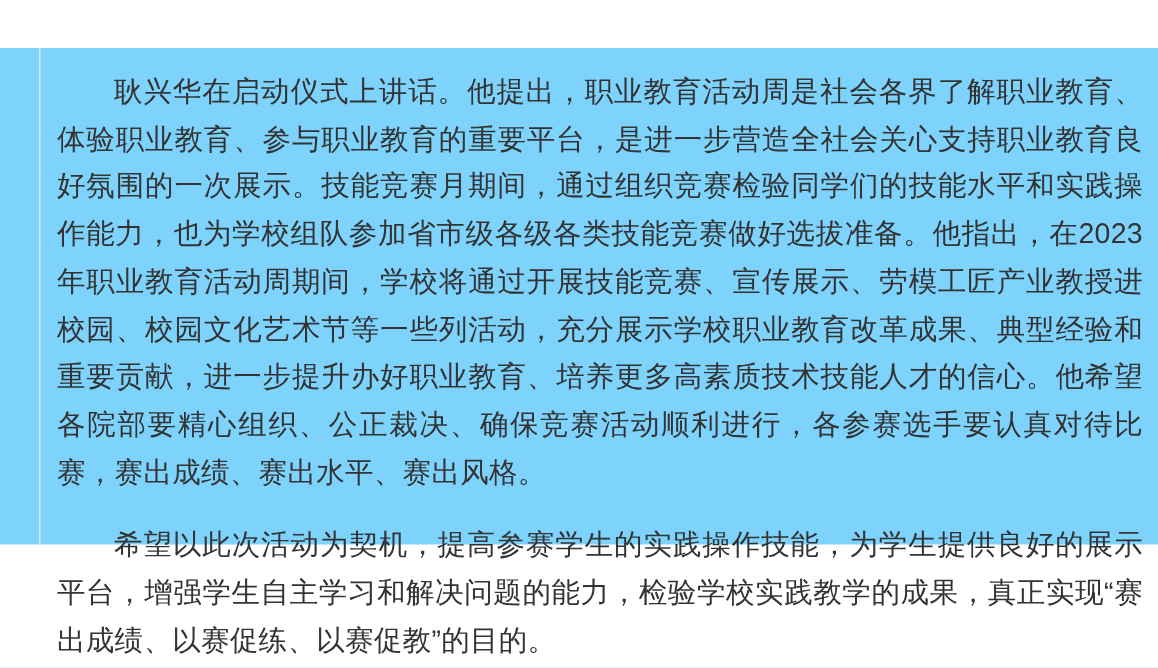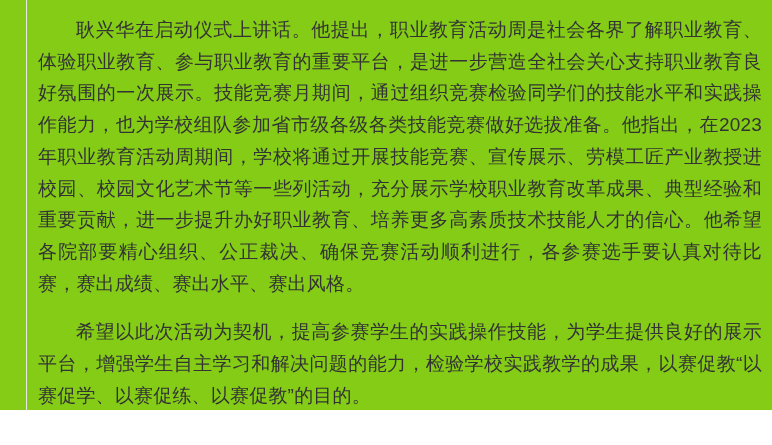--- a/index.html
+++ b/index.html
@@ -9,22 +9,23 @@
   }
   body {
     width: 772px;
     height: 445px;
     overflow: hidden;
     font-family: "Liberation Sans", "DejaVu Sans", sans-serif;
   }
   .page {
     position: relative;
     width: 772px;
-    height: 410px;
-    background: #84cc16;
+    height: 331px;
+    background: #7dd3fc;
+    margin-top: 32px;
   }
   .left-rule {
     position: absolute;
     left: 26px;
     top: 0;
     bottom: 0;
     width: 0;
     border-left: 1px solid #e5e5e5;
   }
   .content {
@@ -44,15 +45,15 @@
     word-break: break-all;
   }
 </style>
 </head>
 <body>
 
 <div class="page">
   <div class="left-rule"></div>
   <div class="content">
     <p class="para">耿兴华在启动仪式上讲话。他提出，职业教育活动周是社会各界了解职业教育、体验职业教育、参与职业教育的重要平台，是进一步营造全社会关心支持职业教育良好氛围的一次展示。技能竞赛月期间，通过组织竞赛检验同学们的技能水平和实践操作能力，也为学校组队参加省市级各级各类技能竞赛做好选拔准备。他指出，在2023年职业教育活动周期间，学校将通过开展技能竞赛、宣传展示、劳模工匠产业教授进校园、校园文化艺术节等一些列活动，充分展示学校职业教育改革成果、典型经验和重要贡献，进一步提升办好职业教育、培养更多高素质技术技能人才的信心。他希望各院部要精心组织、公正裁决、确保竞赛活动顺利进行，各参赛选手要认真对待比赛，赛出成绩、赛出水平、赛出风格。</p>
-    <p class="para">希望以此次活动为契机，提高参赛学生的实践操作技能，为学生提供良好的展示平台，增强学生自主学习和解决问题的能力，检验学校实践教学的成果，以赛促教“以赛促学、以赛促练、以赛促教”的目的。</p>
+    <p class="para">希望以此次活动为契机，提高参赛学生的实践操作技能，为学生提供良好的展示平台，增强学生自主学习和解决问题的能力，检验学校实践教学的成果，真正实现“赛出成绩、以赛促练、以赛促教”的目的。</p>
   </div>
 </div>
 
 </body></html>

